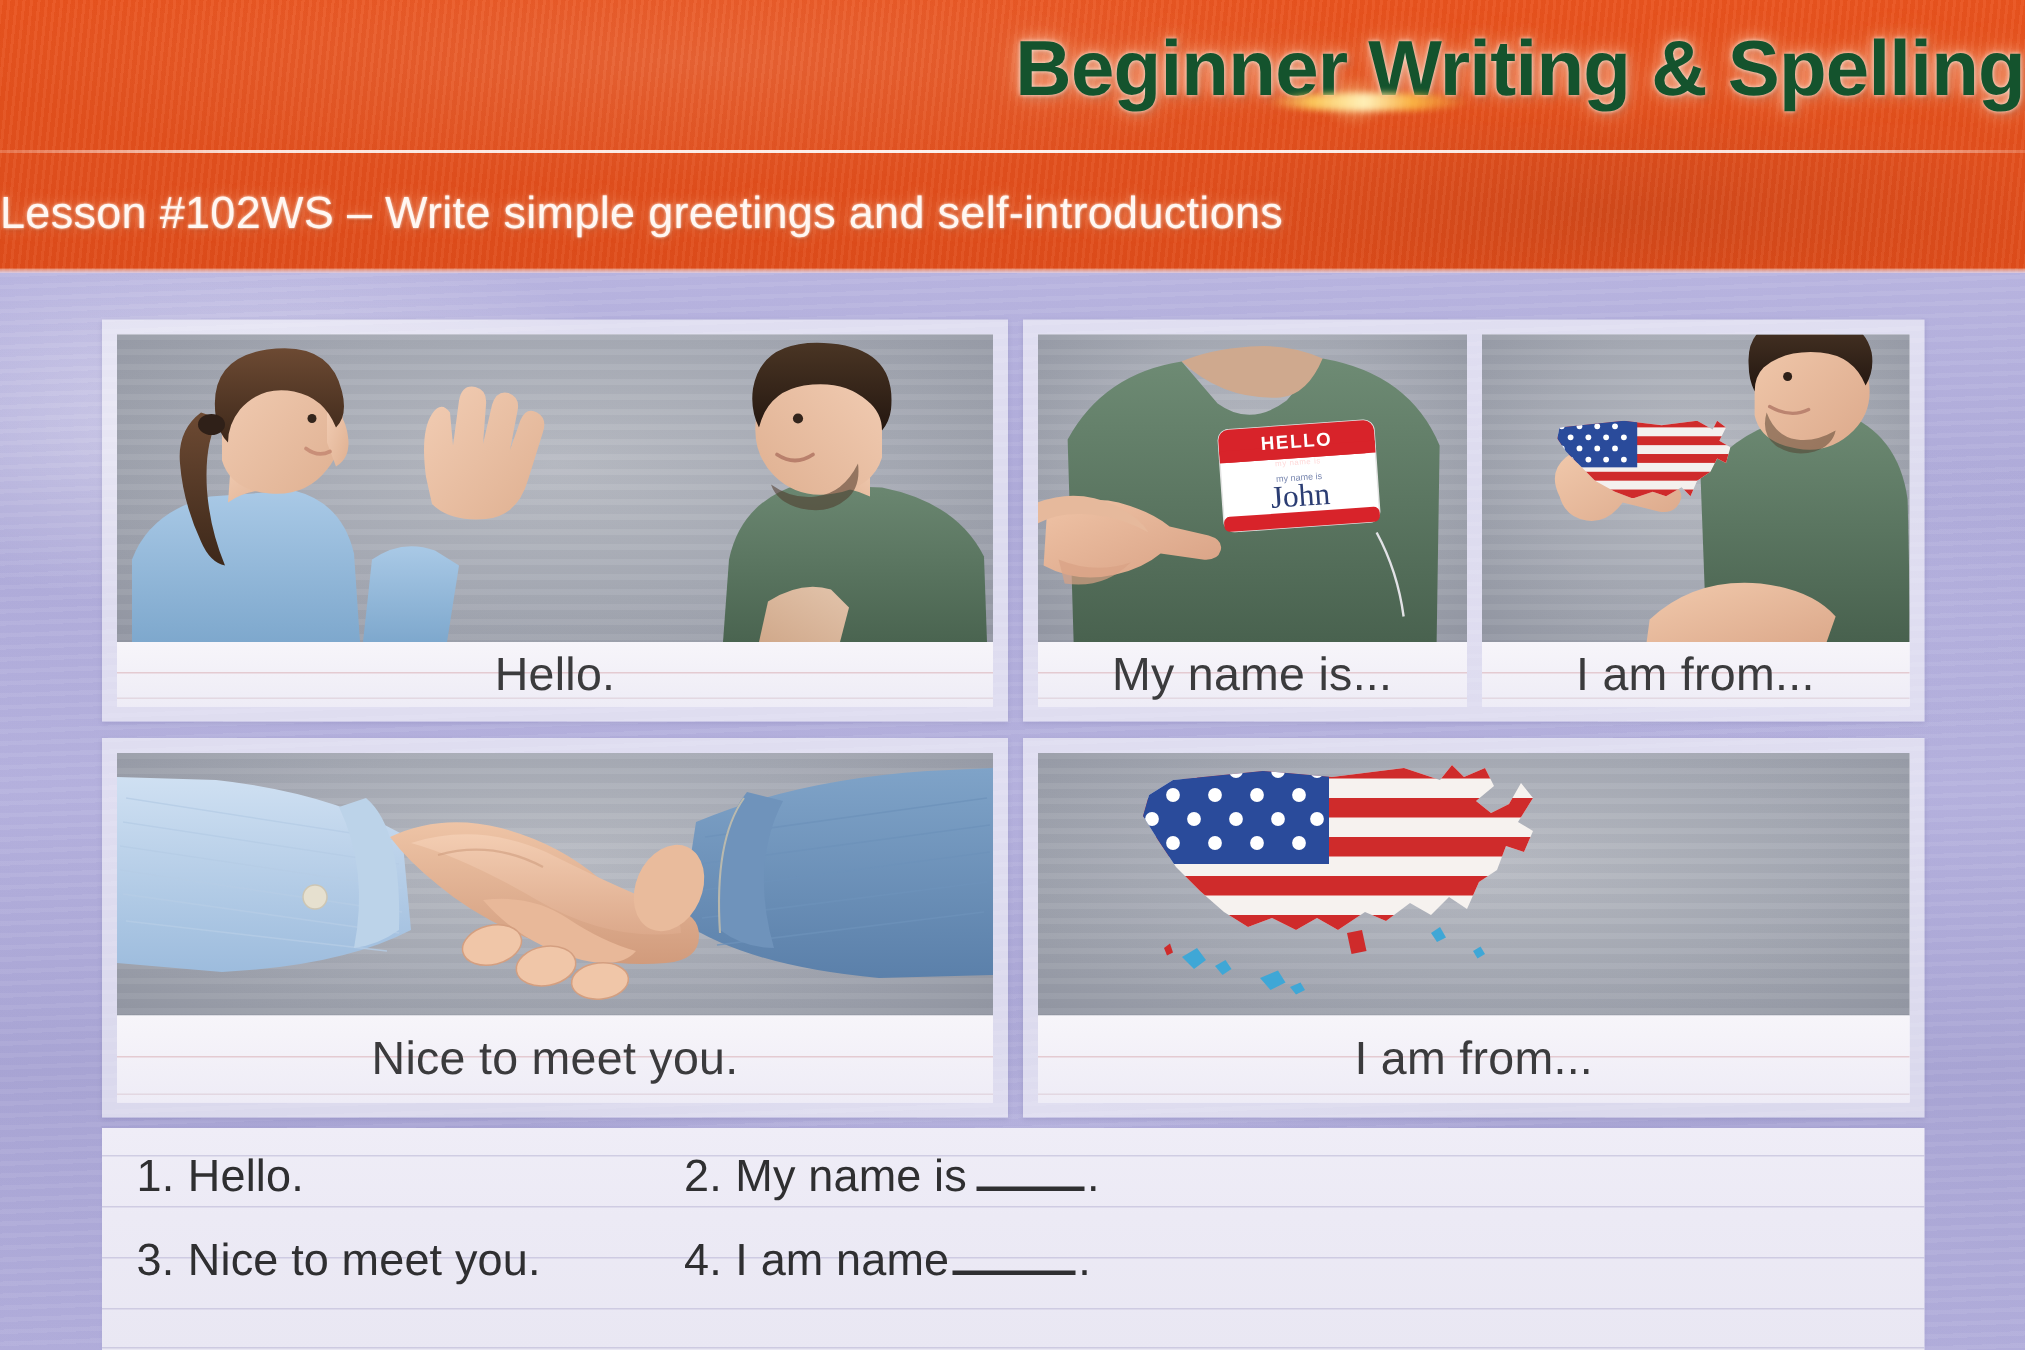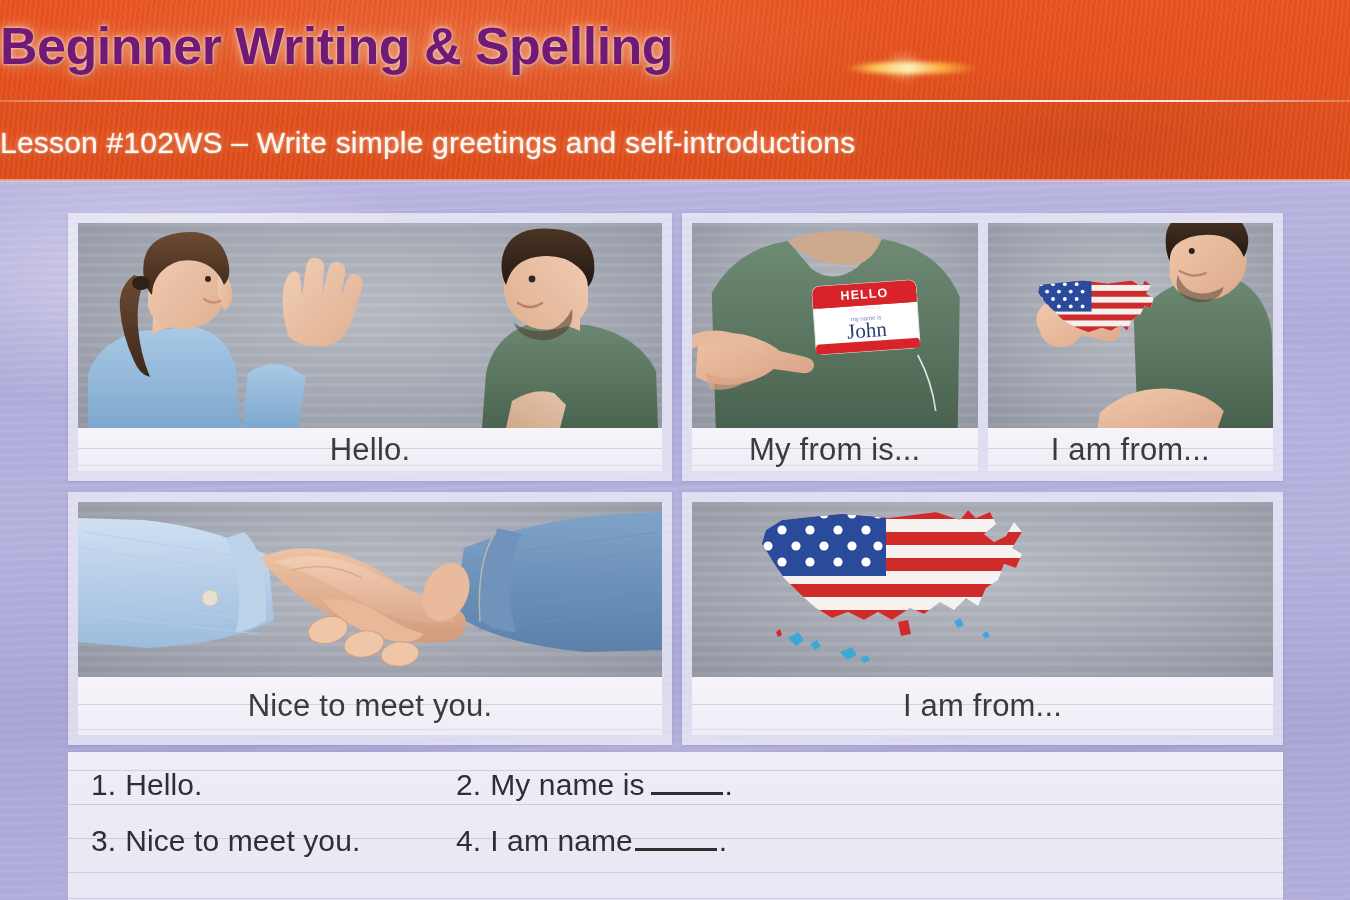--- a/index.html
+++ b/index.html
@@ -81,25 +81,25 @@
     position: absolute;
     left: 0; bottom: 0;
     width: 1350px; height: 3px;
     background: linear-gradient(180deg, rgba(255,255,255,0.35), rgba(220,216,245,0.9));
   }
 
   .title {
     position: absolute;
     left: 0; top: 16px;
     width: 1350px;
-    text-align: left;
+    text-align: right;
     font-size: 52px;
     font-weight: bold;
     letter-spacing: -0.5px;
-    color: #701a75;
+    color: #14532d;
     text-shadow:
        0 0 3px rgba(255,240,230,0.95),
        0 0 10px rgba(255,215,190,0.75),
        0 0 22px rgba(255,180,140,0.45),
        2px 3px 5px rgba(120,30,5,0.33);
     z-index: 3;
   }
   .flare {
     position: absolute;
     left: 845px; top: 62px;
@@ -397,21 +397,21 @@
             <g>
               <path d="M6 122 q22 -16 48 -10 q22 6 34 16 l26 6 q10 3 8 10 q-2 7 -12 6 l-28 -4 q-12 10 -30 14 q-26 6 -48 -6 Z" fill="url(#skinB)"></path>
               <path d="M0 112 q26 -10 52 2 q16 8 22 18 q-18 -10 -38 -12 q-22 -2 -36 6 Z" fill="#e6b99c"></path>
               <path d="M14 150 q24 10 48 2 q-18 18 -44 14 Z" fill="#d8a184" opacity=".7"></path>
             </g>
 
             <path d="M226 132 q14 26 18 56" stroke="#e2e2e6" stroke-width="1.6" fill="none"></path>
           </svg>
         </div>
         <div class="caption-strip">
-          <span class="caption-text">My from is...</span>
+          <span class="caption-text">My name is...</span>
         </div>
       </div>
 
       <div class="sub">
         <div class="photo">
           <div class="studio-bg"></div>
           <svg viewBox="0 0 286 205" preserveAspectRatio="xMidYMid slice" style="position:absolute;inset:0;width:100%;height:100%">
             <defs>
               <linearGradient id="greenShirt3" x1="0" y1="0" x2="0" y2="1">
                 <stop offset="0%" stop-color="#6d8a73"></stop>

